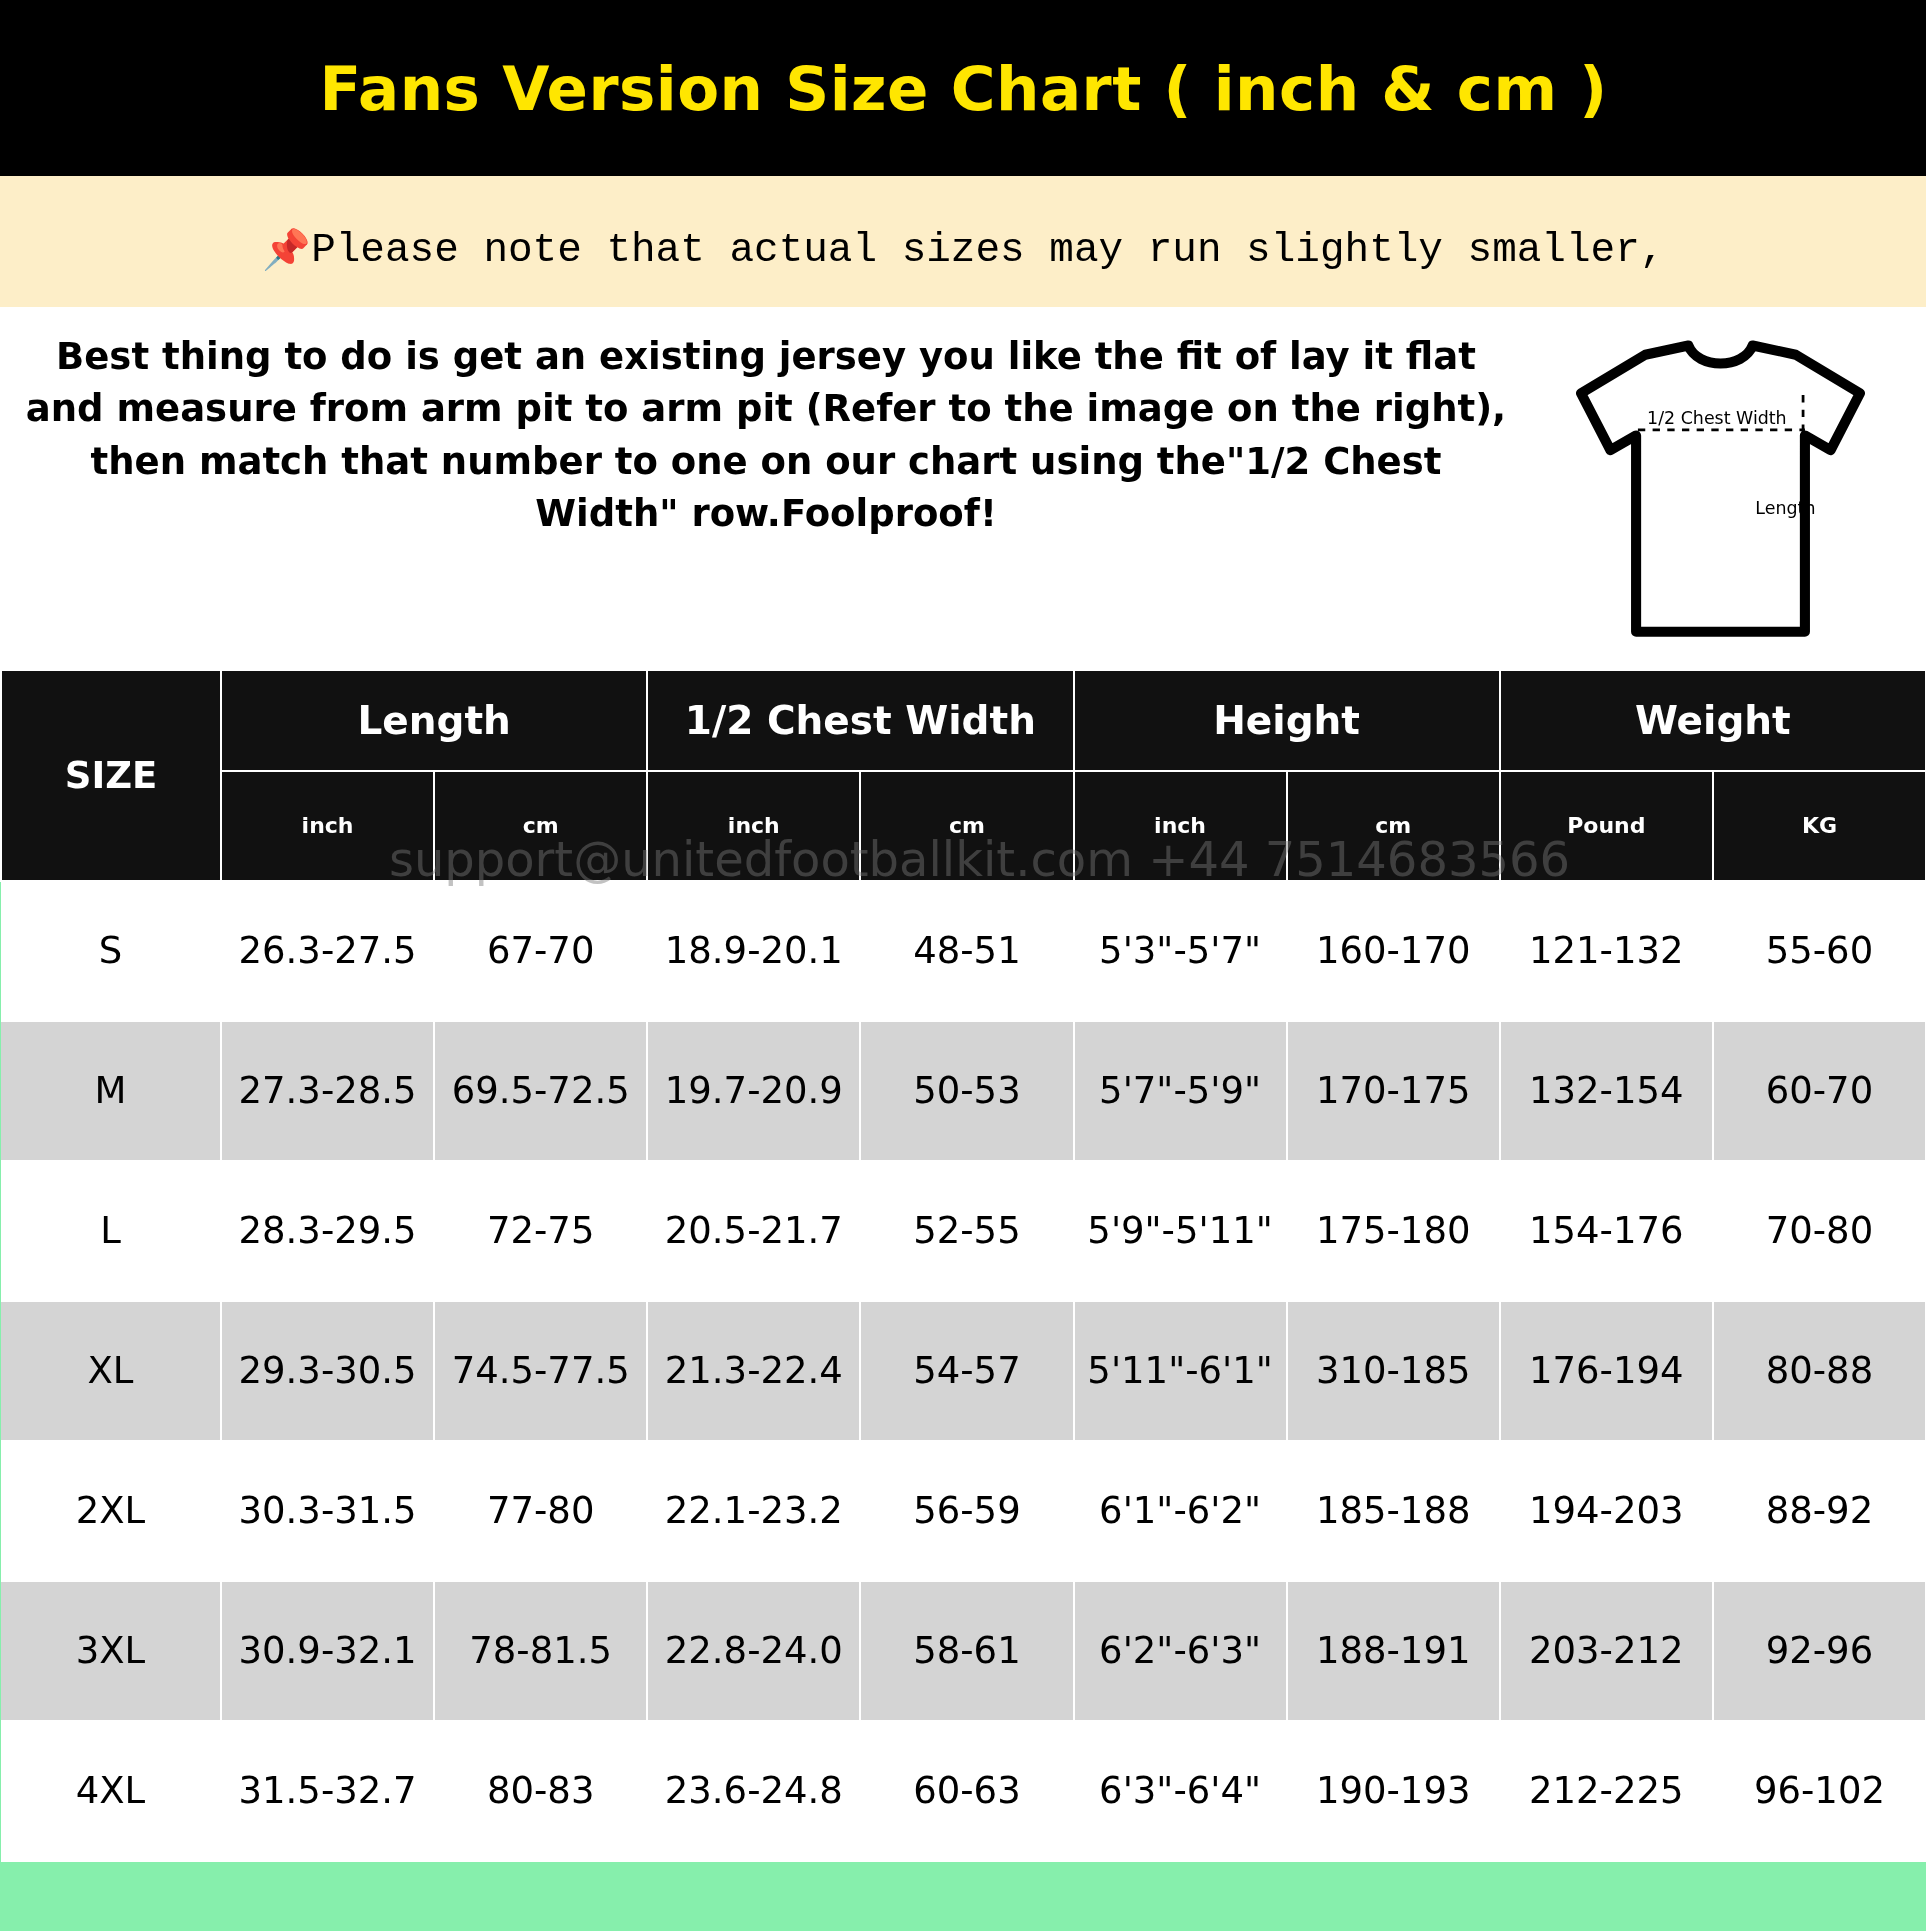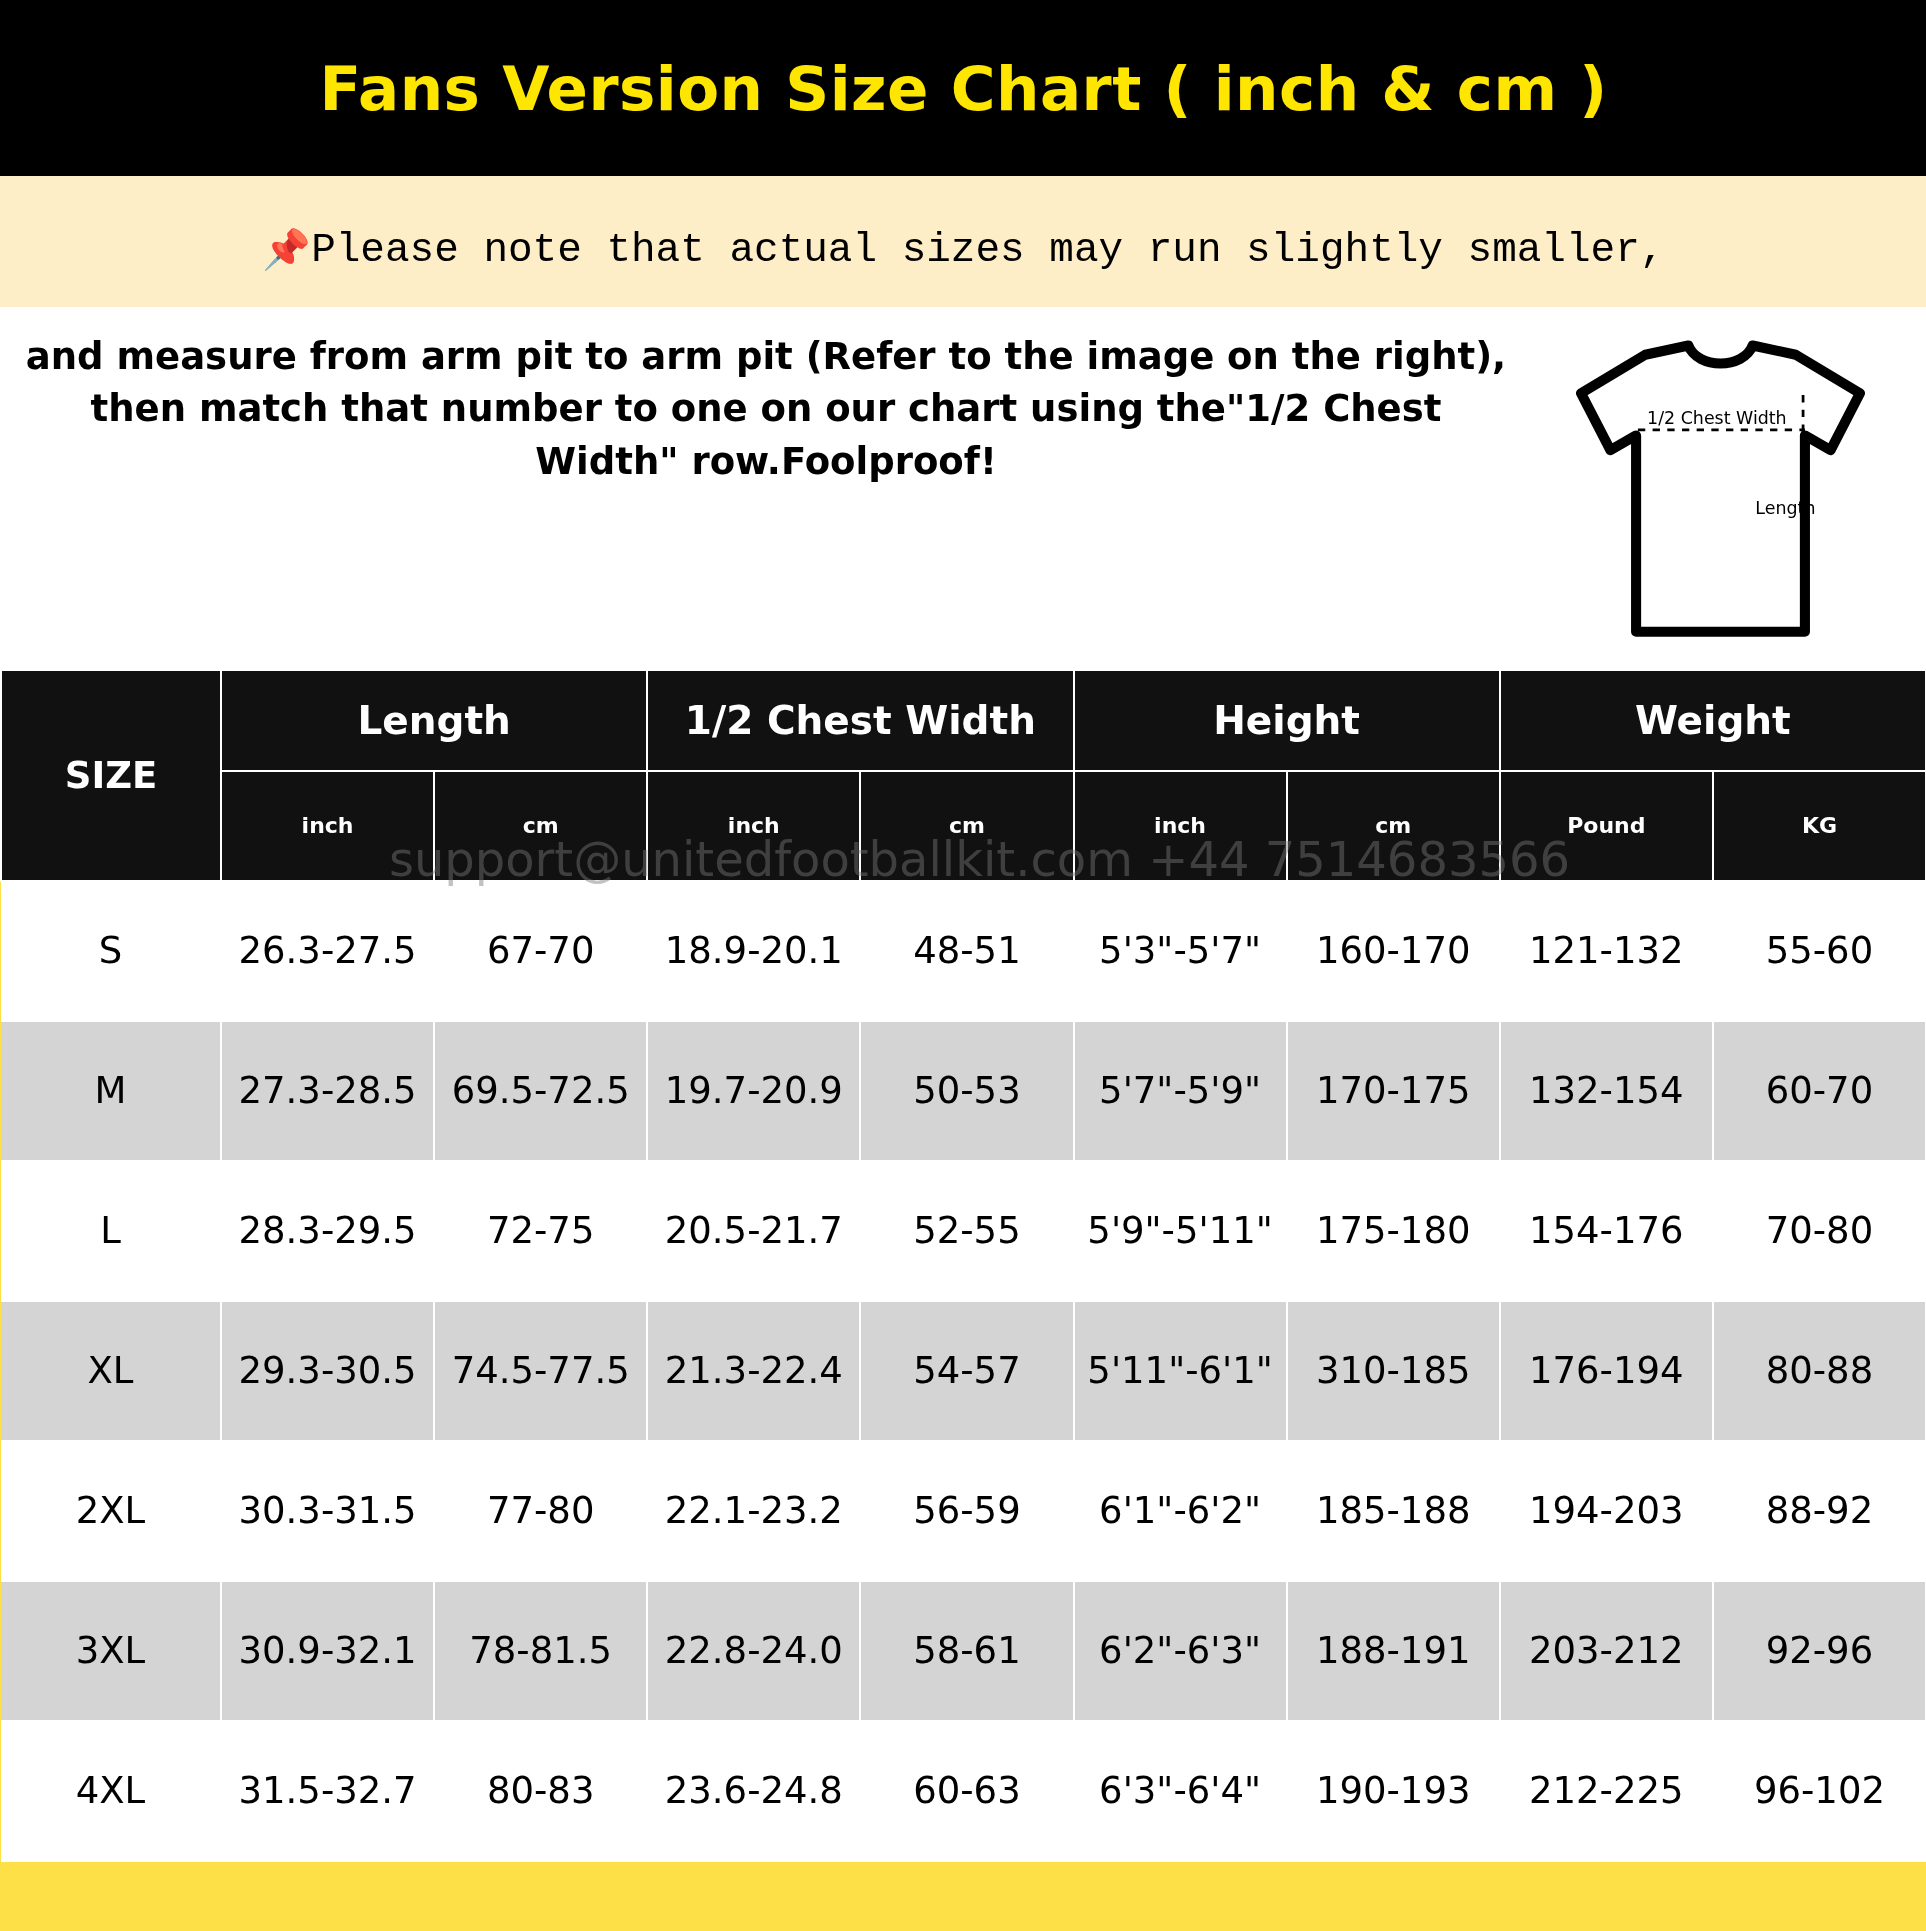--- a/index.html
+++ b/index.html
@@ -11,21 +11,21 @@
   body {
     width: 1927px;
     height: 1931px;
     font-family: "Liberation Sans", sans-serif;
     color: #000000;
     overflow: hidden;
   }
   .sheet {
     width: 1927px;
     height: 1931px;
-    background: #fde047;
+    background: #86efac;
     display: flex;
     flex-direction: column;
     justify-content: center;
   }
 
   
   .title-bar {
     background: #000000;
     height: 176px;
     display: flex;
@@ -171,20 +171,21 @@
   </div>
 
   <div class="note-band">
     <div class="note-line">
       <span class="pin">📌</span><span>Please note that actual sizes may run slightly smaller,</span>
     </div>
   </div>
 
   <div class="help-section">
     <div class="help-text">
+      <div>Best thing to do is get an existing jersey you like the fit of lay it flat</div>
       <div>and measure from arm pit to arm pit (Refer to the image on the right),</div>
       <div>then match that number to one on our chart using the"1/2 Chest</div>
       <div>Width" row.Foolproof!</div>
     </div>
     <div class="tshirt-wrap">
       <svg width="367" height="312" viewBox="0 0 400 340">
         <path d="M118 16 L165 6 C175 32 225 32 235 6 L282 16 L352 58 L320 120 L292 104 L292 318 L108 318 L108 104 L80 120 L48 58 Z" fill="#ffffff" stroke="#000000" stroke-width="11" stroke-linejoin="round"></path>
         <line x1="290" y1="60" x2="290" y2="318" stroke="#000000" stroke-width="3" stroke-dasharray="8,8"></line>
         <line x1="110" y1="98" x2="292" y2="98" stroke="#000000" stroke-width="3" stroke-dasharray="8,8"></line>
         <text x="120" y="92" font-family="DejaVu Sans, sans-serif" font-size="19" fill="#000000">1/2 Chest Width</text>

